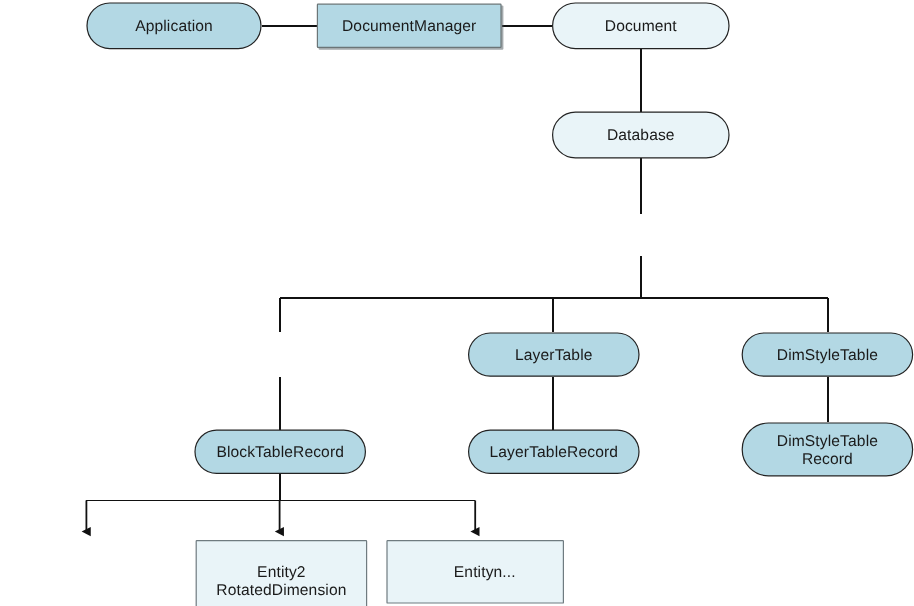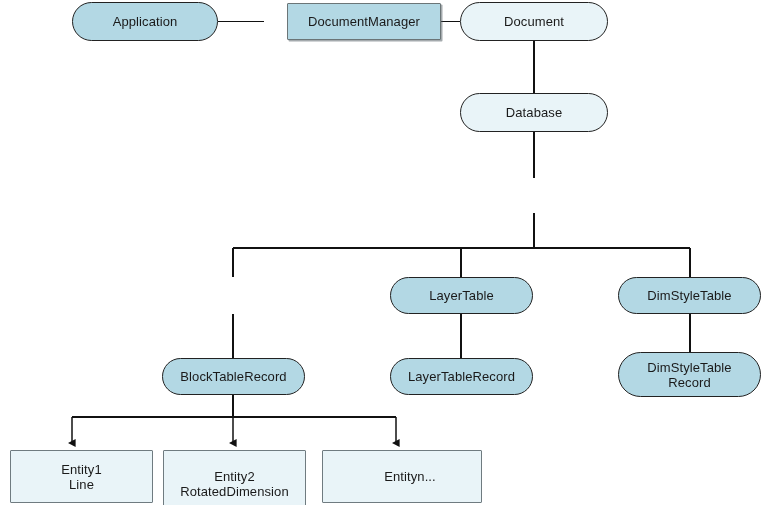--- a/index.html
+++ b/index.html
@@ -47,21 +47,20 @@
     border-radius: 999px;
   }
   .node-rect {
     border: 1.2px solid #6f7b80;
     border-radius: 1px;
   }
   .node-rect-shadow {
     border: 1.4px solid #6b7577;
     border-radius: 1px;
     box-shadow: 1.5px 1.5px 0 0 rgba(90,100,105,0.55);
-    margin-left: 23px;
   }
   .fill-strong { background: #b3d8e4; }
   .fill-pale   { background: #e9f4f8; }
   .doc-shape {
     position: absolute;
     z-index: 2;
   }
   .doc-shape svg { display: block; }
   .doc-label {
     position: absolute;
@@ -124,21 +123,19 @@
 
   <div class="node node-rounded fill-strong" style="left:618px;top:277px;width:143px;height:37px;">DimStyleTable</div>
 
   <div class="node node-rounded fill-strong" style="left:162px;top:358px;width:143px;height:37px;">BlockTableRecord</div>
 
   <div class="node node-rounded fill-strong" style="left:390px;top:358px;width:143px;height:37px;">LayerTableRecord</div>
 
   <div class="node node-rounded fill-strong" style="left:618px;top:352px;width:143px;height:45px;">DimStyleTable
 Record</div>
 
-  <div class="node node-rect fill-pale" style="left:10px;top:450px;width:143px;height:53px;">Entity1
-Line</div>
 
   <div class="node node-rect fill-pale" style="left:163px;top:450px;width:143px;height:67px;">Entity2
 RotatedDimension</div>
 
-  <div class="node node-rect fill-pale" style="left:322px;top:450px;width:160px;height:53px;padding-left:16px;">Entityn...</div>
+  <div class="node node-rect fill-pale" style="left:322px;top:450px;width:148px;height:53px;padding-left:16px;">Entityn...</div>
 
 </div>
 
 </body></html>

